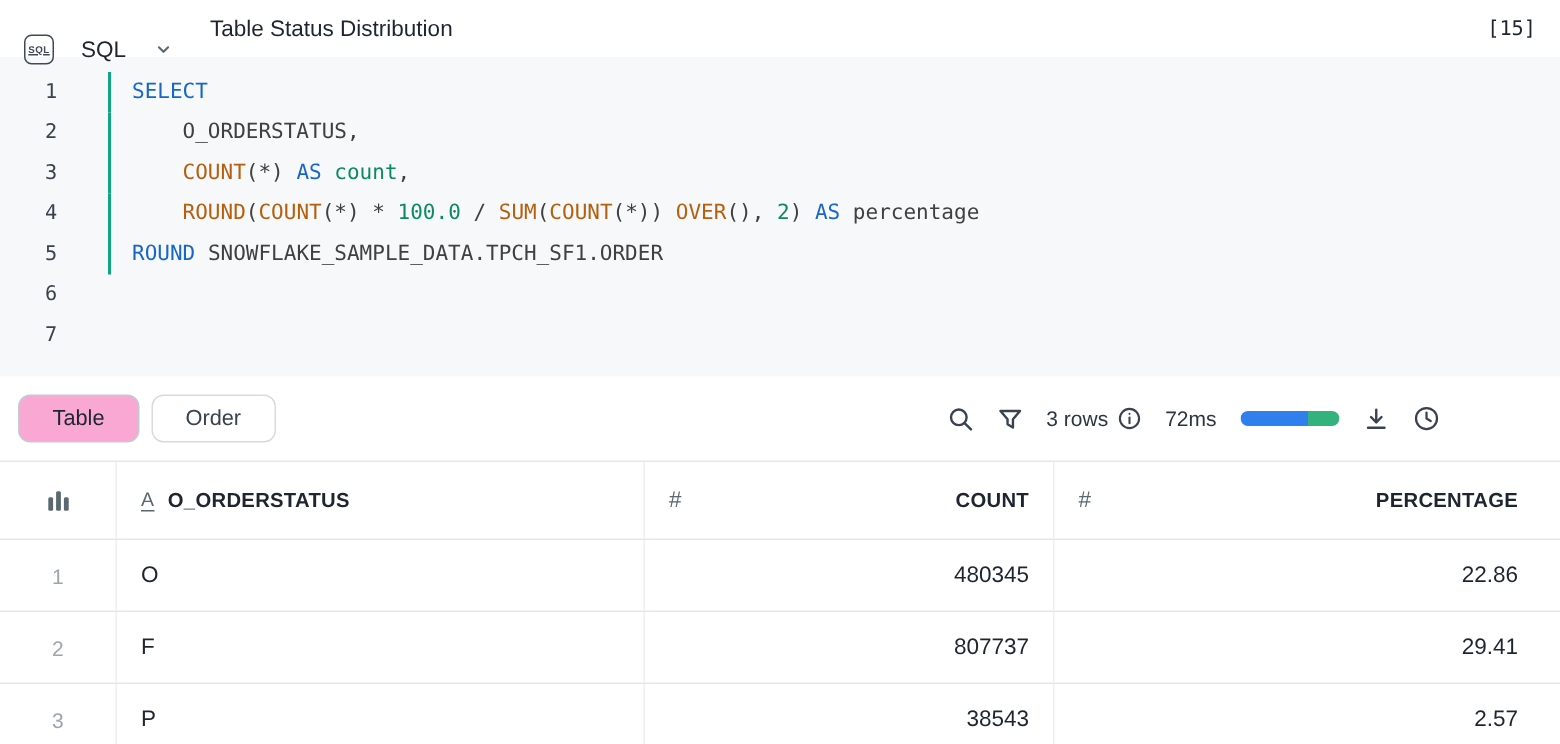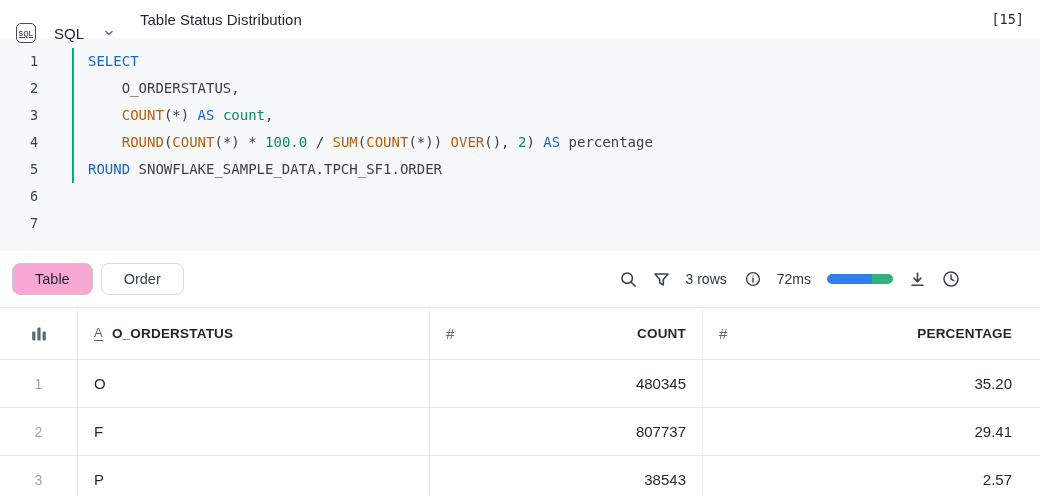--- a/index.html
+++ b/index.html
@@ -30,21 +30,21 @@
   .lt{border-left:2.5px solid var(--accent-bar);padding-left:14px;}
   .tok-kw{color:var(--keyword);} .tok-fn{color:var(--function);} .tok-num{color:var(--number);} .tok-pl{color:#404040;}
   
   .toolbar{height:56px;display:flex;align-items:center;justify-content:space-between;padding:0 14px 0 12px;background:#fff;}
   .tabs{display:flex;gap:8px;}
   .tab{height:32px;padding:0 22px;border-radius:8px;border:1px solid #d7dbe0;background:#fff;color:#39434f;
     font-size:14.5px;font-family:inherit;cursor:pointer;}
   .tab.active{background:#f9a8d4;border-color:#c4cad0;color:var(--ink);font-weight:500;}
   .tb-right{display:flex;align-items:center;gap:16px;padding-right:66px;color:#2b3540;font-size:14px;}
   .icon-btn{background:none;border:none;padding:0;display:flex;align-items:center;color:#39434f;cursor:pointer;}
-  .rows-group{display:flex;align-items:center;gap:18px;}
+  .rows-group{display:flex;align-items:center;gap:6px;}
   .progress-pill{width:66px;height:10px;border-radius:5px;overflow:hidden;display:flex;}
   .p-blue{width:68%;background:var(--progress-blue);}
   .p-green{flex:1;background:var(--progress-green);}
   
   .tbl{border-top:1px solid var(--line);}
   .grid-cols{display:grid;grid-template-columns:78px 352px 273px 1fr;}
   .thead{height:52px;border-bottom:1px solid var(--line);}
   .th{display:flex;align-items:center;gap:9px;padding:0 16px;border-right:1px solid #edeff1;color:var(--ink);
     font-size:13.5px;font-weight:bold;letter-spacing:.2px;}
   .th.c0{justify-content:center;padding:0;}
@@ -158,21 +158,21 @@
     <div class="th num last">
       <span class="type-icon hash-icon">#</span>
       <span>PERCENTAGE</span>
     </div>
   </div>
   <div>
       <div class="tr grid-cols">
         <div class="td row-num">1</div>
         <div class="td">O</div>
         <div class="td num">480345</div>
-        <div class="td num last">35.20</div>
+        <div class="td num last">22.86</div>
       </div>
       <div class="tr grid-cols">
         <div class="td row-num">2</div>
         <div class="td">F</div>
         <div class="td num">807737</div>
         <div class="td num last">29.41</div>
       </div>
       <div class="tr grid-cols">
         <div class="td row-num">3</div>
         <div class="td">P</div>

